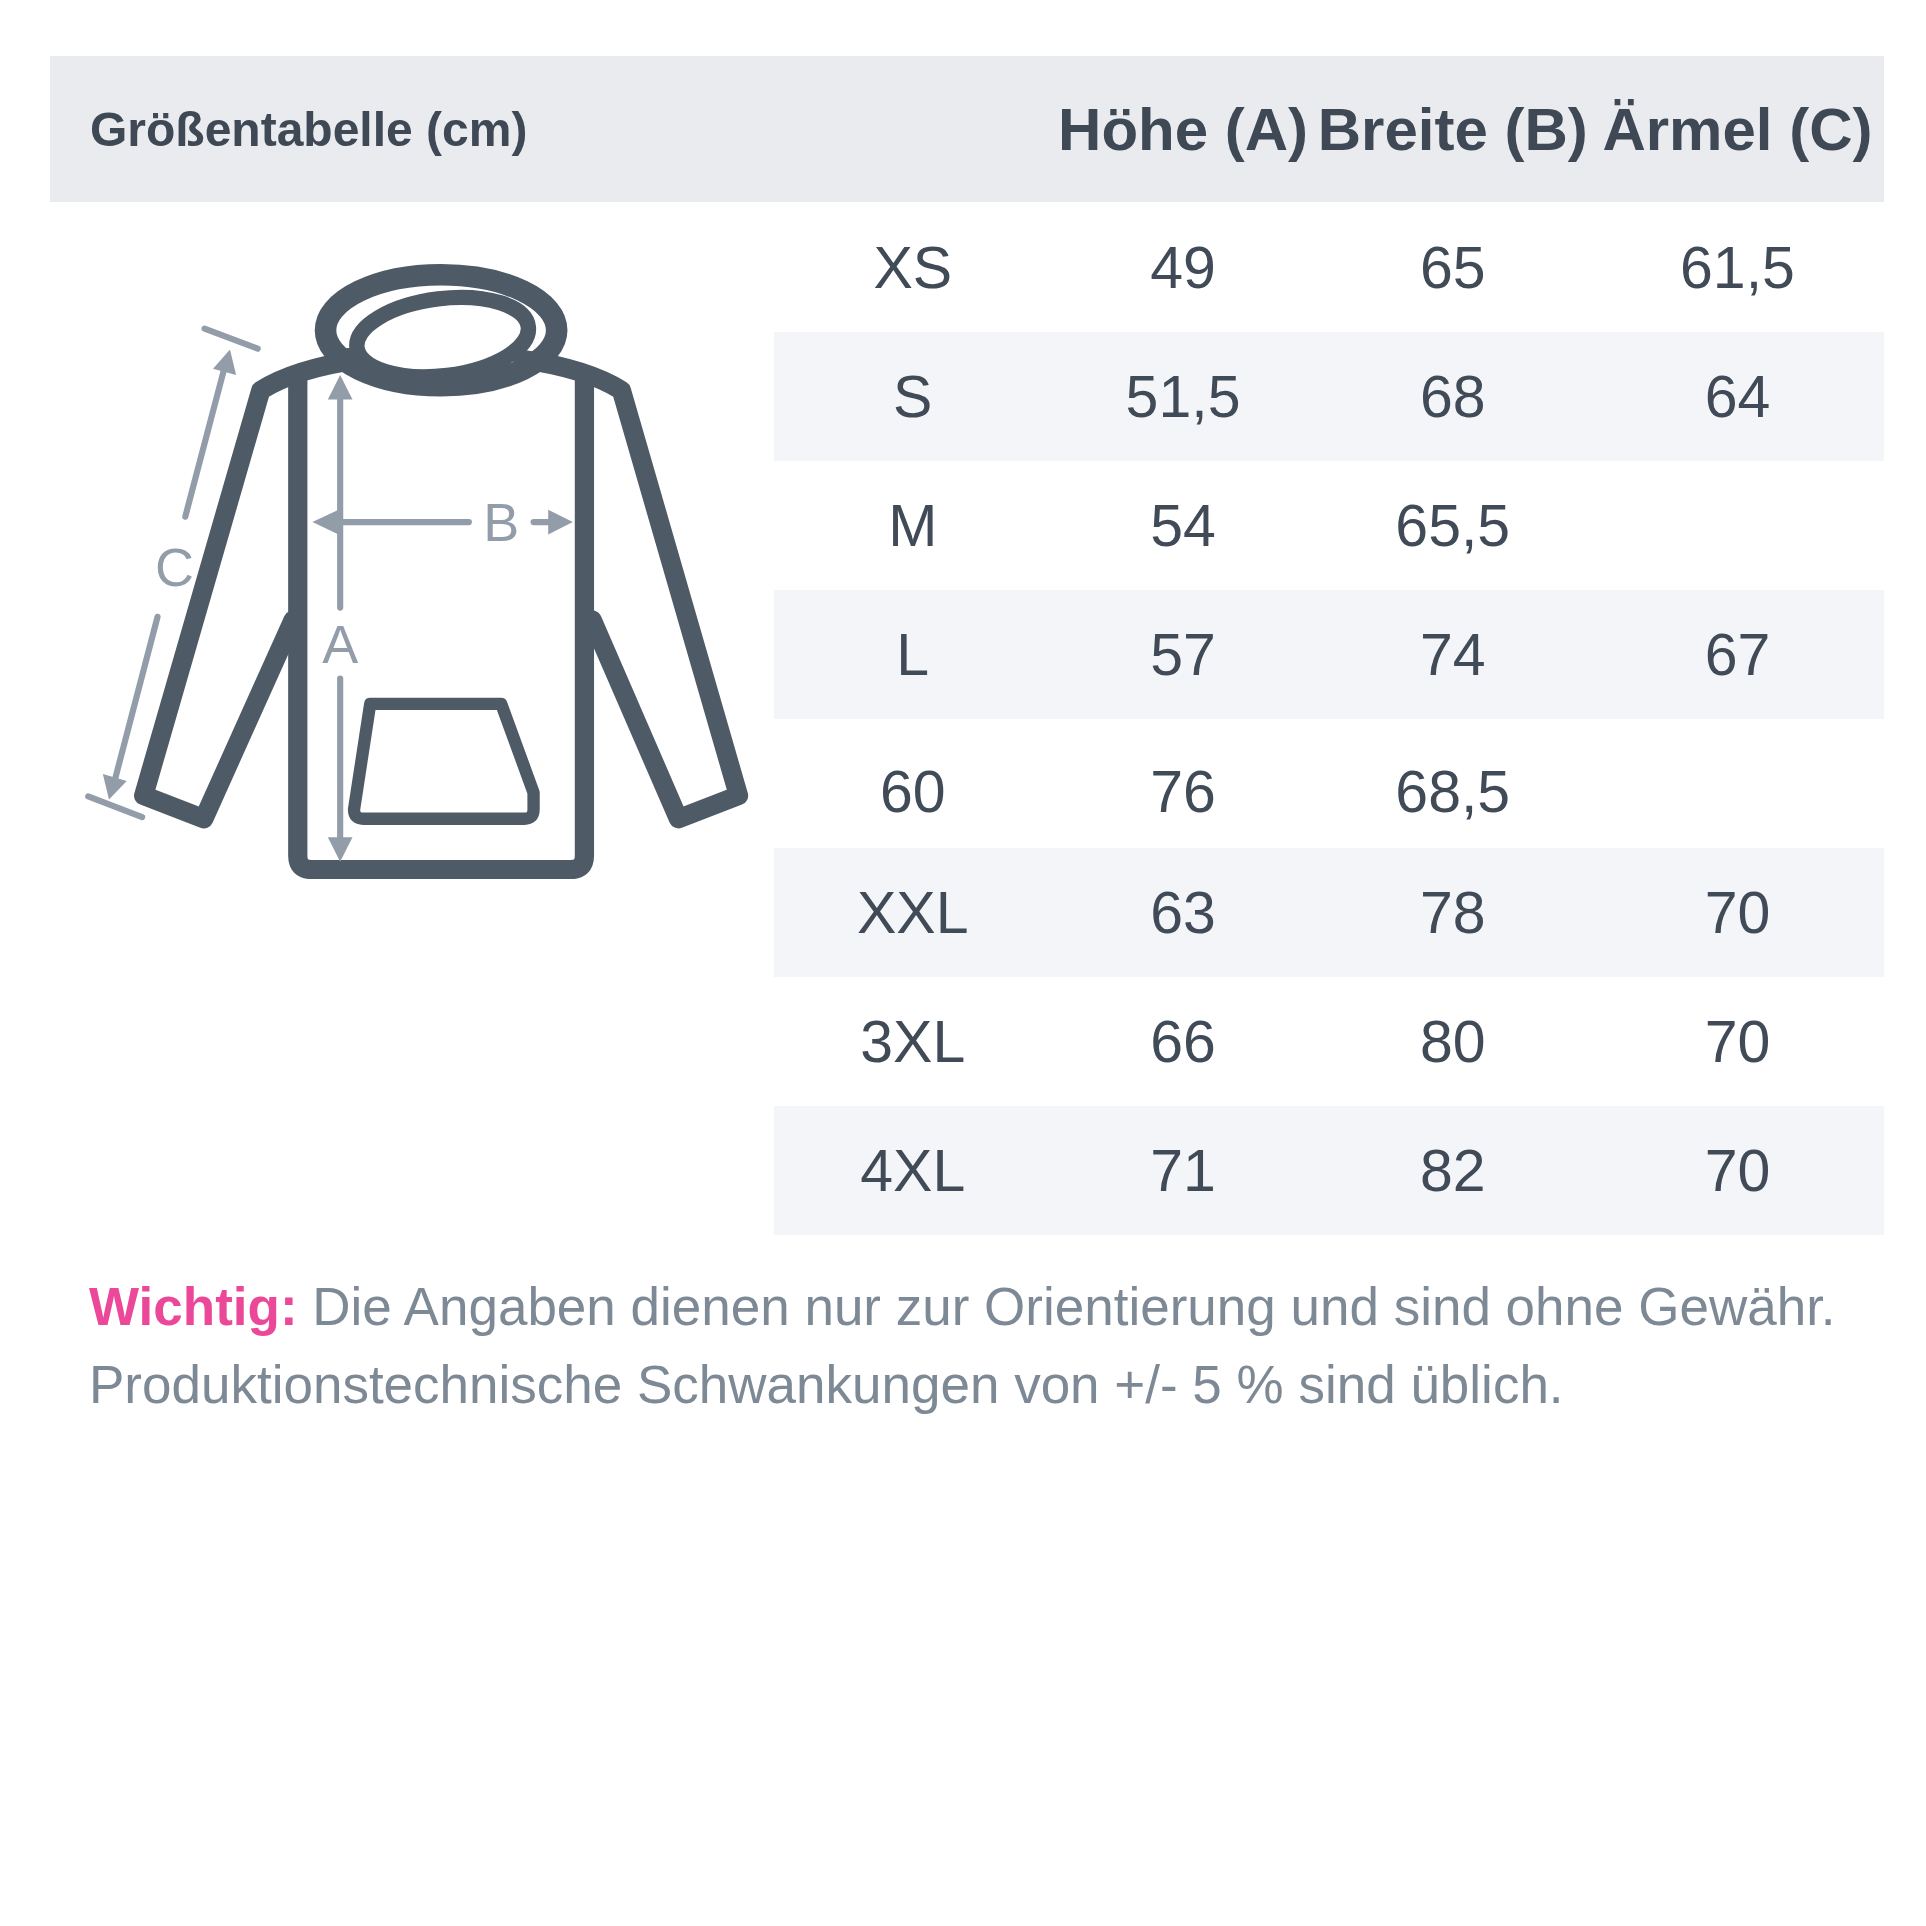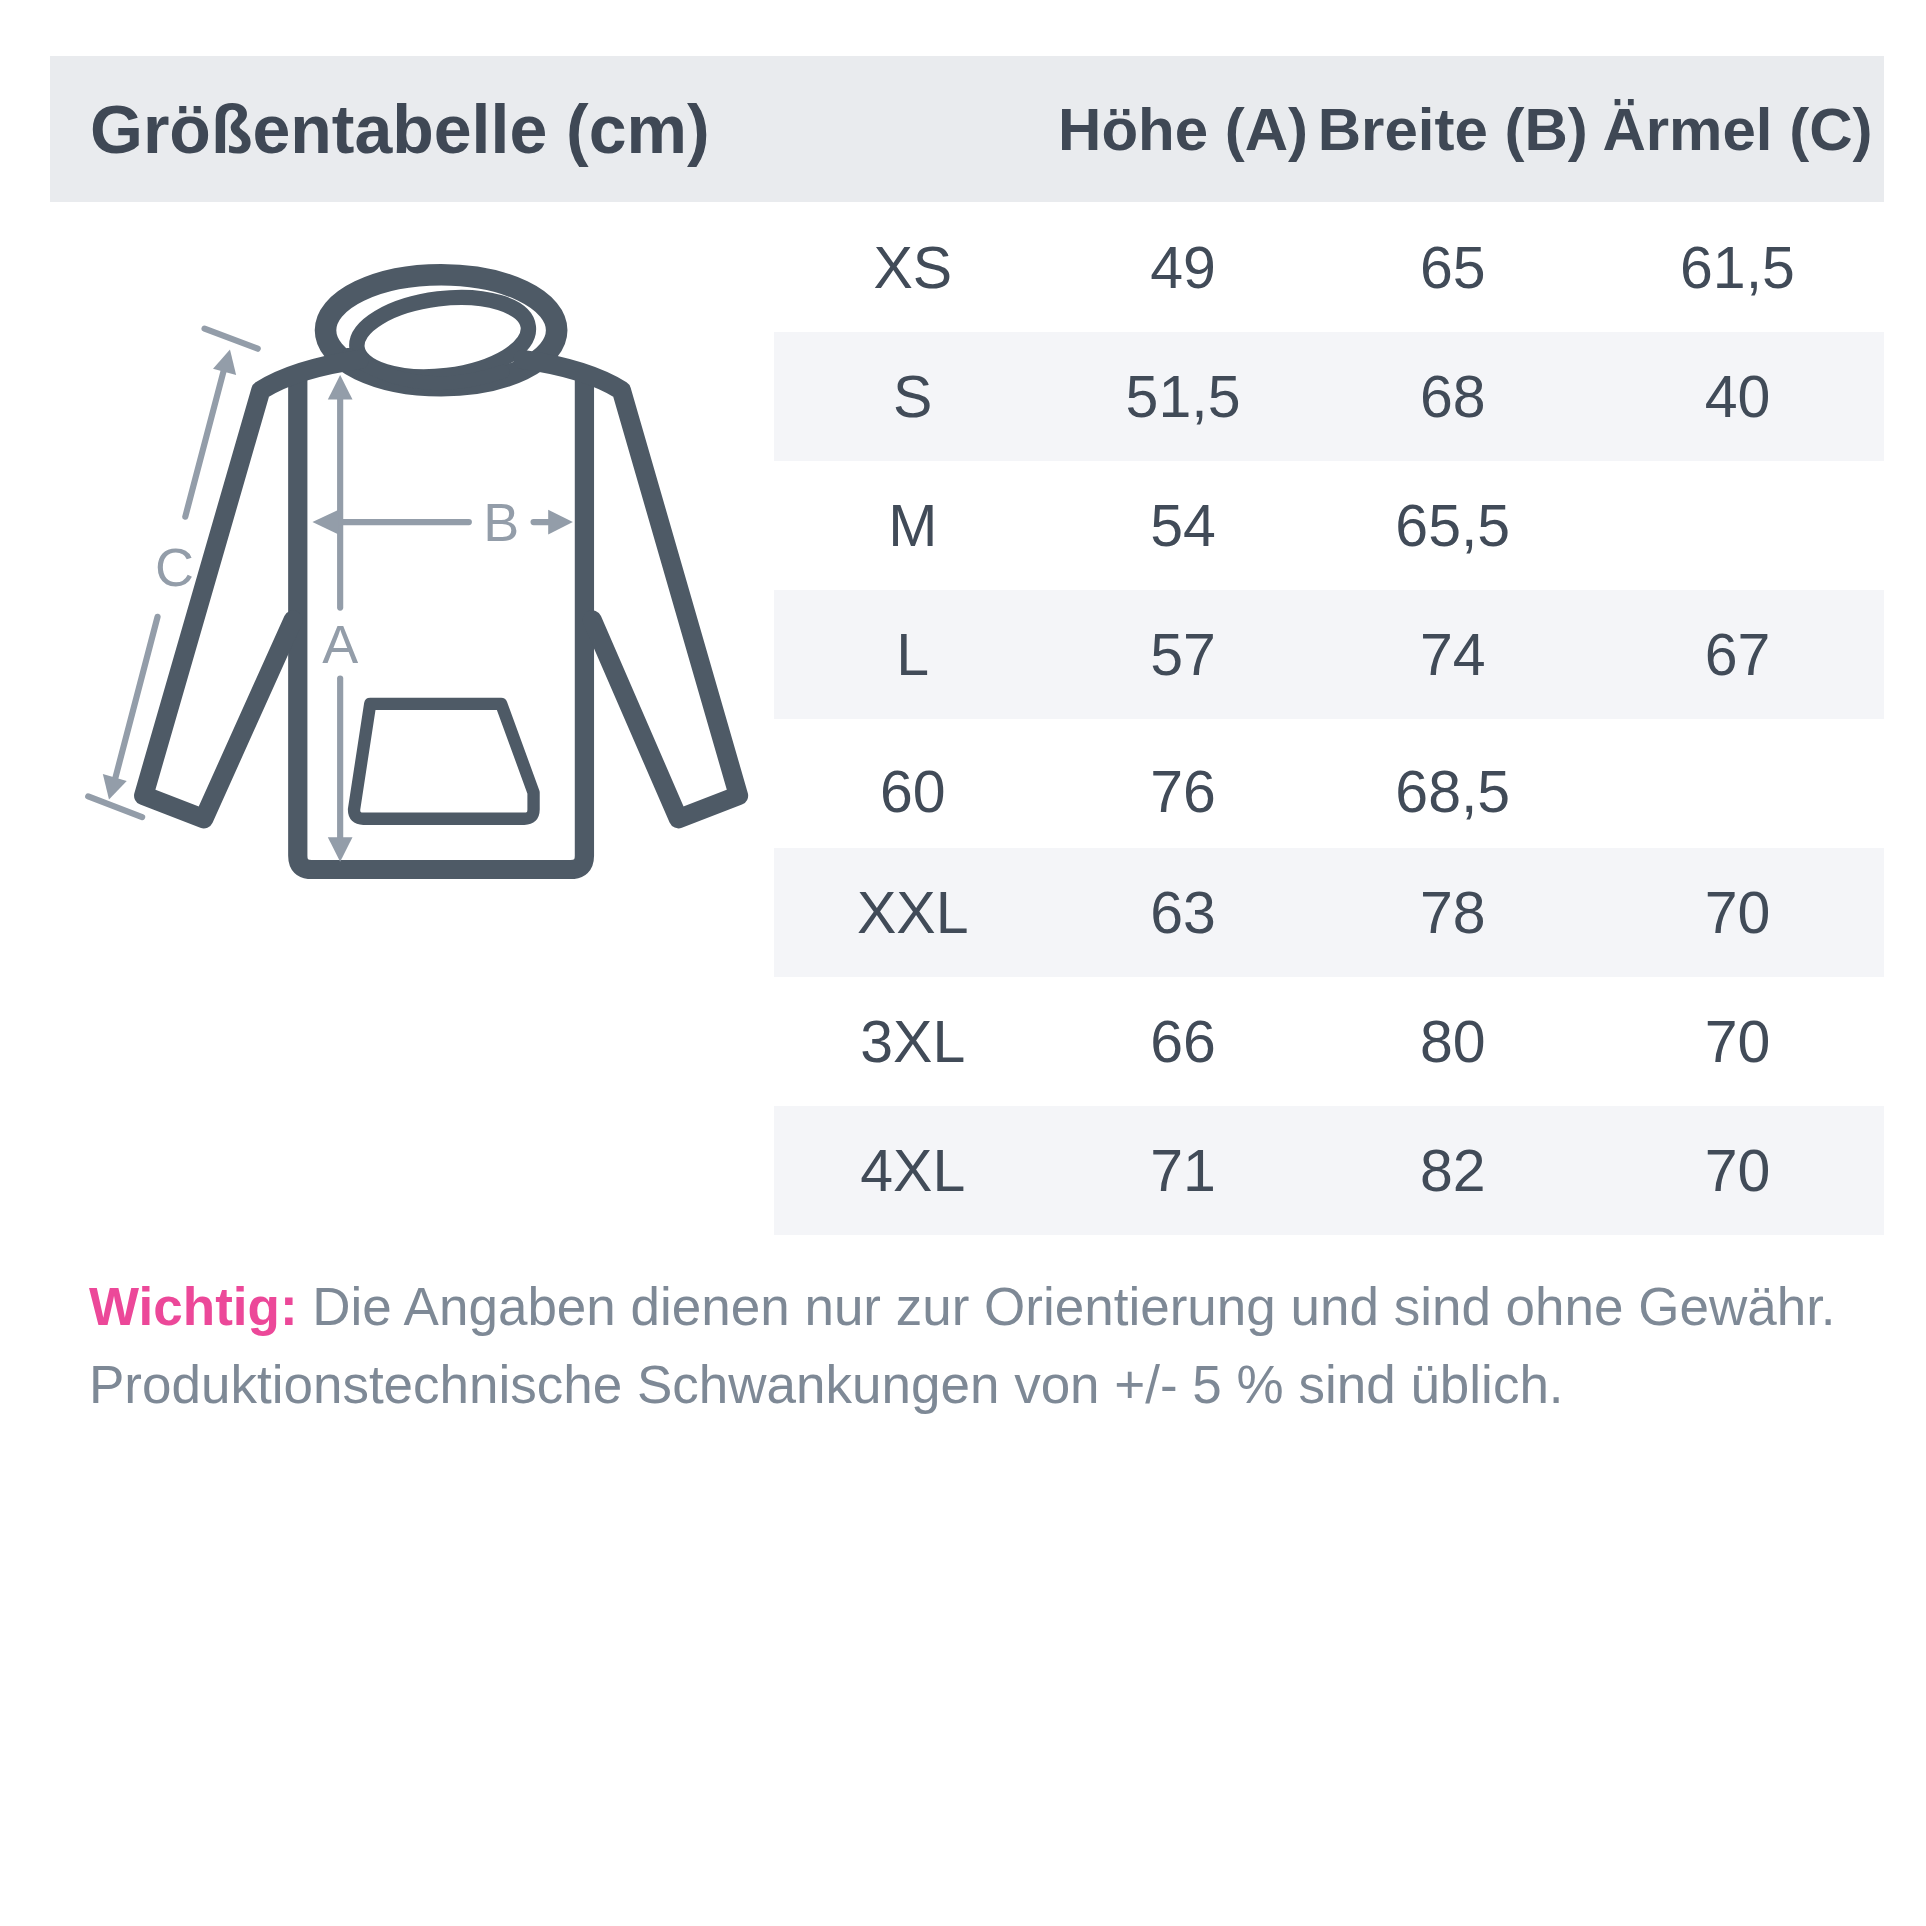--- a/index.html
+++ b/index.html
@@ -2,21 +2,21 @@
 <html style="font-size:12.3px"><head>
 <meta charset="utf-8">
 <style>
   html,body{margin:0;padding:0;background:#ffffff;}
   .page{position:relative;width:1926px;height:1926px;background:#ffffff;overflow:hidden;
         font-family:"Liberation Sans",sans-serif;}
 
   
   .header{position:absolute;left:50px;top:56px;width:1834px;height:146px;background:#e9ebee;}
   .header .title{position:absolute;left:40px;top:50%;transform:translateY(-50%);
-        font-size:68px;font-weight:bold;color:#3f4855;white-space:nowrap;}
+        font-size:48px;font-weight:bold;color:#3f4855;white-space:nowrap;}
   .header .cols{position:absolute;left:724px;top:0;width:1110px;height:100%;
         display:grid;grid-template-columns:25% 23.7% 24.9% 26.4%;align-items:center;}
   .hcell{text-align:center;font-size:60px;font-weight:bold;color:#3f4855;white-space:nowrap;}
 
   
   .table{position:absolute;left:774px;top:203px;width:1110px;}
   .row{height:129px;display:grid;grid-template-columns:25% 23.7% 24.9% 26.4%;align-items:center;}
   .row:nth-child(even){background:#f4f5f8;}
   .cell{text-align:center;font-size:59px;color:#414b58;white-space:nowrap;}
   .row.xl-quirk .cell-size{transform:translateY(-14px);}
@@ -97,21 +97,21 @@
     <div class="row">
       <div class="cell cell-size">XS</div>
       <div class="cell cell-val">49</div>
       <div class="cell cell-val">65</div>
       <div class="cell cell-val">61,5</div>
     </div>
     <div class="row">
       <div class="cell cell-size">S</div>
       <div class="cell cell-val">51,5</div>
       <div class="cell cell-val">68</div>
-      <div class="cell cell-val">40</div>
+      <div class="cell cell-val">64</div>
     </div>
     <div class="row">
       <div class="cell cell-size">M</div>
       <div class="cell cell-val">54</div>
       <div class="cell cell-val">65,5</div>
     </div>
     <div class="row">
       <div class="cell cell-size">L</div>
       <div class="cell cell-val">57</div>
       <div class="cell cell-val">74</div>

